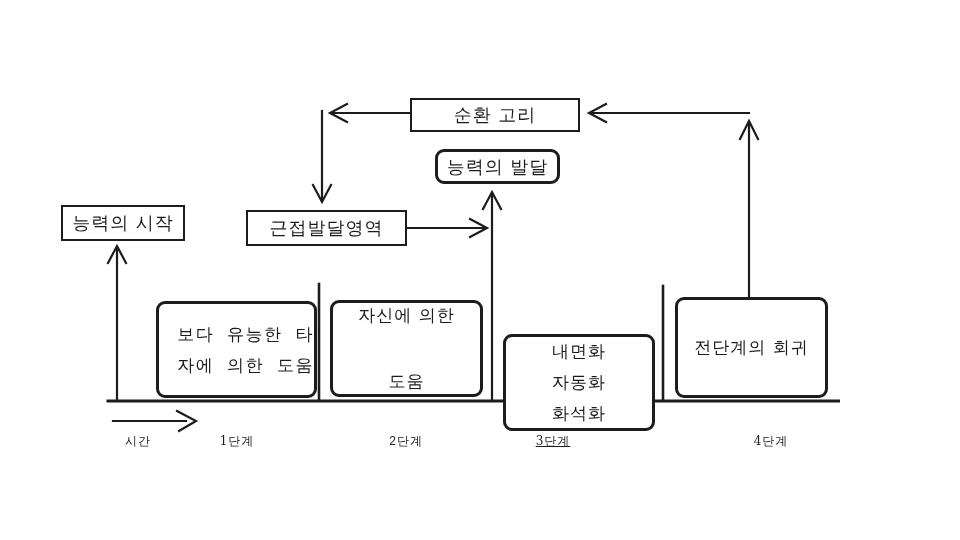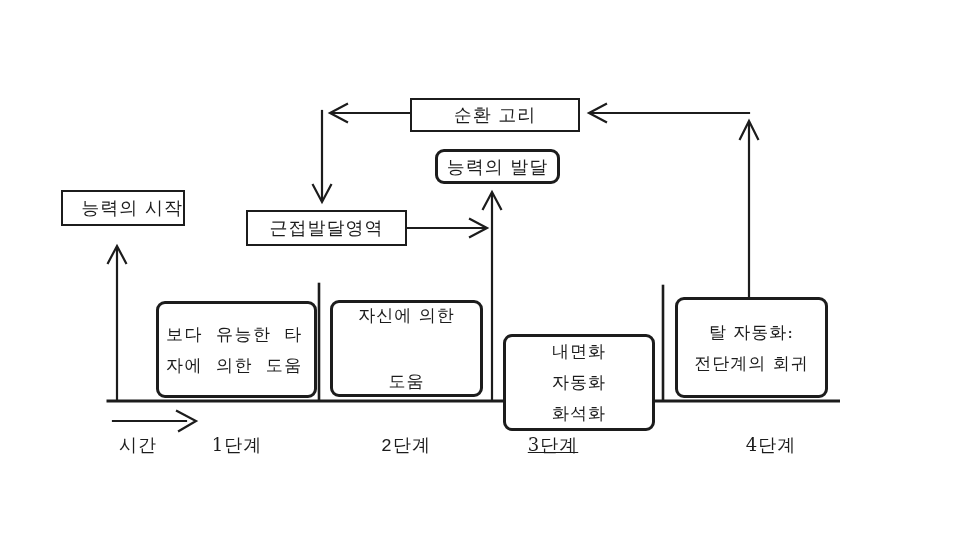--- a/index.html
+++ b/index.html
@@ -10,21 +10,21 @@
   .lines{position:absolute;left:0;top:0;z-index:1;}
   .box{
     position:absolute;z-index:2;background:#ffffff;border:2px solid #1c1c1c;
     display:flex;flex-direction:column;align-items:center;justify-content:center;
     font-size:18px;letter-spacing:1px;line-height:1.3;white-space:nowrap;
   }
   .box.bold{border-width:3px;border-radius:9px;}
   .stage{font-size:17px;line-height:31px;letter-spacing:1px;}
   .stage.justified{align-items:flex-start;padding-left:7px;word-spacing:6px;letter-spacing:1.5px;}
   .axis-label{
-    position:absolute;z-index:2;font-size:18px;letter-spacing:1px;
+    position:absolute;z-index:2;font-size:12px;letter-spacing:1px;
     text-align:center;width:70px;white-space:nowrap;
   }
 </style>
 </head>
 <body>
 
 <div class="canvas">
 
   <svg class="lines" width="960" height="540" viewBox="0 0 960 540" fill="none" stroke="#1c1c1c" stroke-width="2.2" stroke-linecap="square">
 
@@ -57,46 +57,45 @@
   </svg>
 
   <div class="box" style="left:410px;top:98px;width:166px;height:30px;">
     <span>순환 고리</span>
   </div>
 
   <div class="box bold" style="left:435px;top:149px;width:119px;height:29px;">
     <span>능력의 발달</span>
   </div>
 
-  <div class="box" style="left:61px;top:190px;width:120px;height:32px;align-items:flex-end;">
+  <div class="box" style="left:61px;top:205px;width:120px;height:32px;">
     <span>능력의 시작</span>
   </div>
 
   <div class="box" style="left:246px;top:210px;width:157px;height:32px;">
     <span>근접발달영역</span>
   </div>
 
-  <div class="box bold stage justified" style="left:156px;top:301px;width:148px;height:91px;">
+  <div class="box bold stage justified" style="left:156px;top:301px;width:148px;height:91px;align-items:flex-end;">
     <span>보다 유능한 타</span>
     <span>자에 의한 도움</span>
   </div>
 
   <div class="box bold stage" style="left:330px;top:300px;width:147px;height:91px;gap:35px;">
     <span>자신에 의한</span>
     <span>도움</span>
   </div>
 
   <div class="box bold stage" style="left:503px;top:300px;width:146px;height:91px;margin-top:34px;">
     <span>내면화</span>
     <span>자동화</span>
     <span>화석화</span>
   </div>
 
   <div class="box bold stage" style="left:675px;top:297px;width:147px;height:95px;">
-    <span>탈 자동화:</span>
     <span>전단계의 회귀</span>
   </div>
 
   <div class="axis-label" style="left:103px;top:433px;">시간</div>
   <div class="axis-label" style="left:202px;top:433px;">1단계</div>
   <div class="axis-label" style="left:371px;top:433px;font-family:Liberation Mono, monospace;">2단계</div>
   <div class="axis-label" style="left:518px;top:433px;text-decoration:underline;">3단계</div>
   <div class="axis-label" style="left:736px;top:433px;">4단계</div>
 
 </div>

